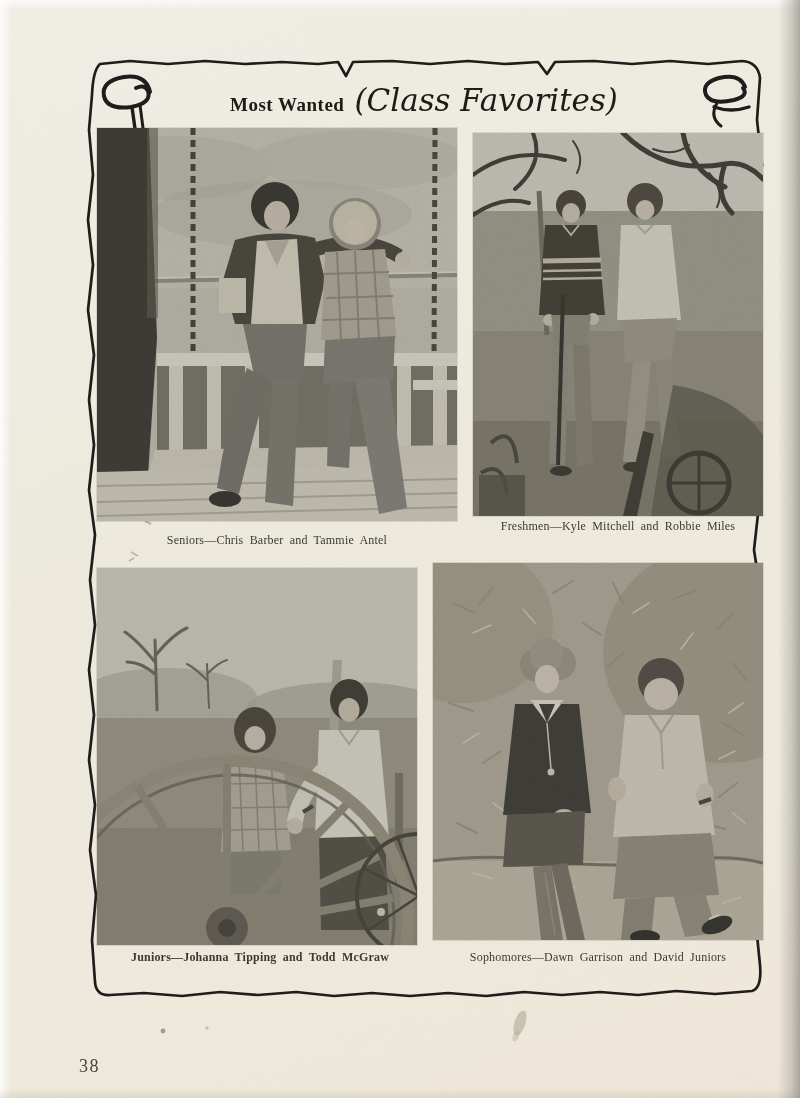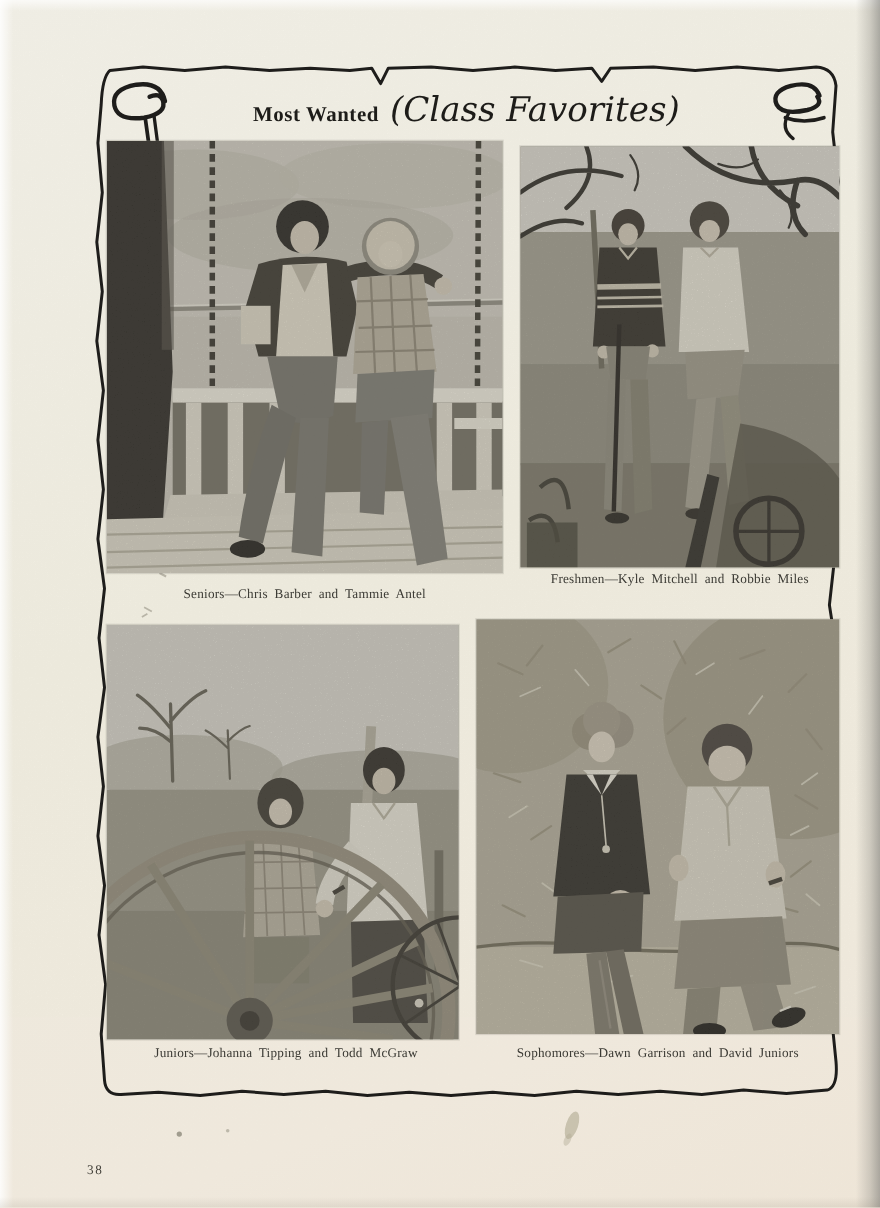--- a/index.html
+++ b/index.html
@@ -38,26 +38,26 @@
   .photo-juniors   {left:97px; top:568px; width:320px; height:377px;}
   .photo-sophomores{left:433px;top:563px; width:330px; height:377px;}
 
   .caption{
     position:absolute;text-align:center;
     font-size:12px;color:#3b3a34;letter-spacing:.2px;word-spacing:3px;
     white-space:nowrap;
   }
   .caption-1{left:97px; top:533px; width:360px;}
   .caption-2{left:473px;top:519px; width:290px;}
-  .caption-3{left:80px; top:950px; width:360px;}
+  .caption-3{left:80px; top:950px; width:360px;font-weight:bold;}
   .caption-4{left:433px;top:950px; width:330px;}
 
   .page-number{
     position:absolute;left:79px;top:1056px;
-    font-size:12px;color:#44423b;letter-spacing:1.5px;
+    font-size:18px;color:#44423b;letter-spacing:1.5px;
   }
 </style>
 </head>
 <body>
 
 <div class="page">
 
   <svg width="0" height="0" style="position:absolute" aria-hidden="true">
     <defs>
       <filter id="grain" x="0" y="0" width="100%" height="100%">

